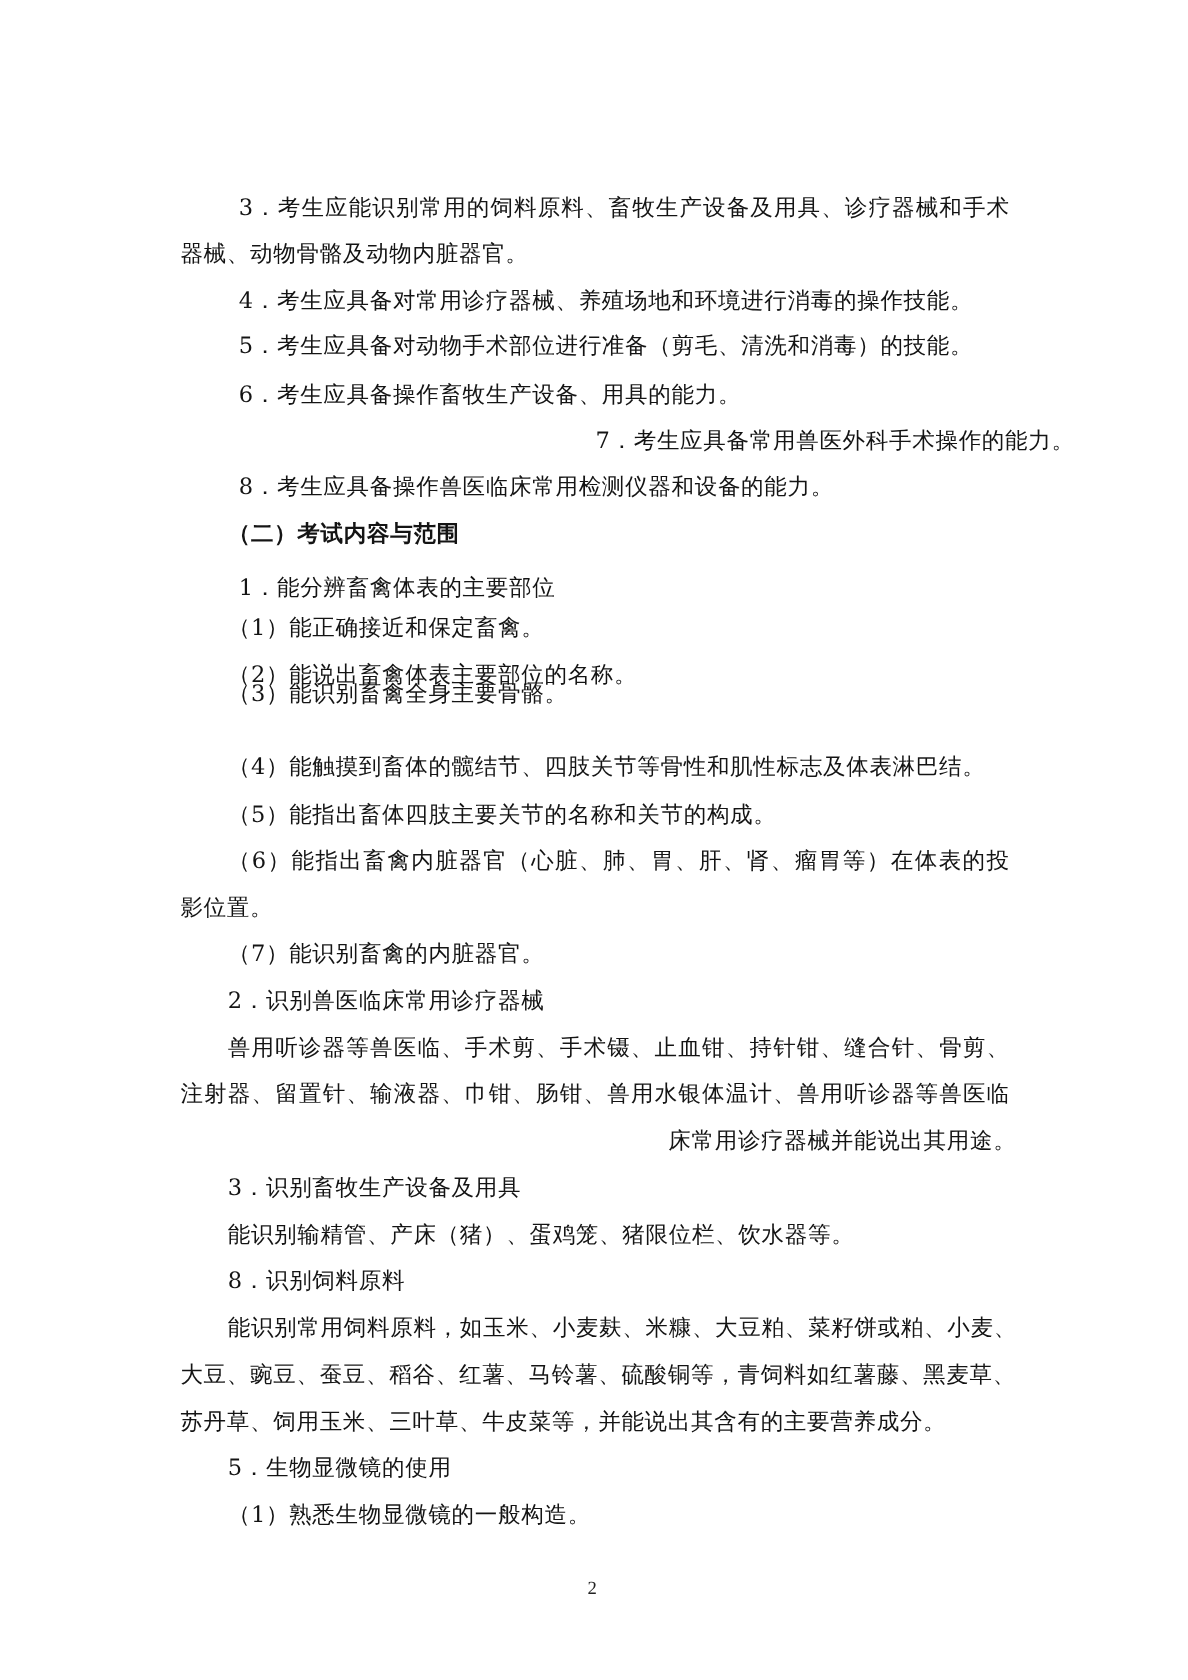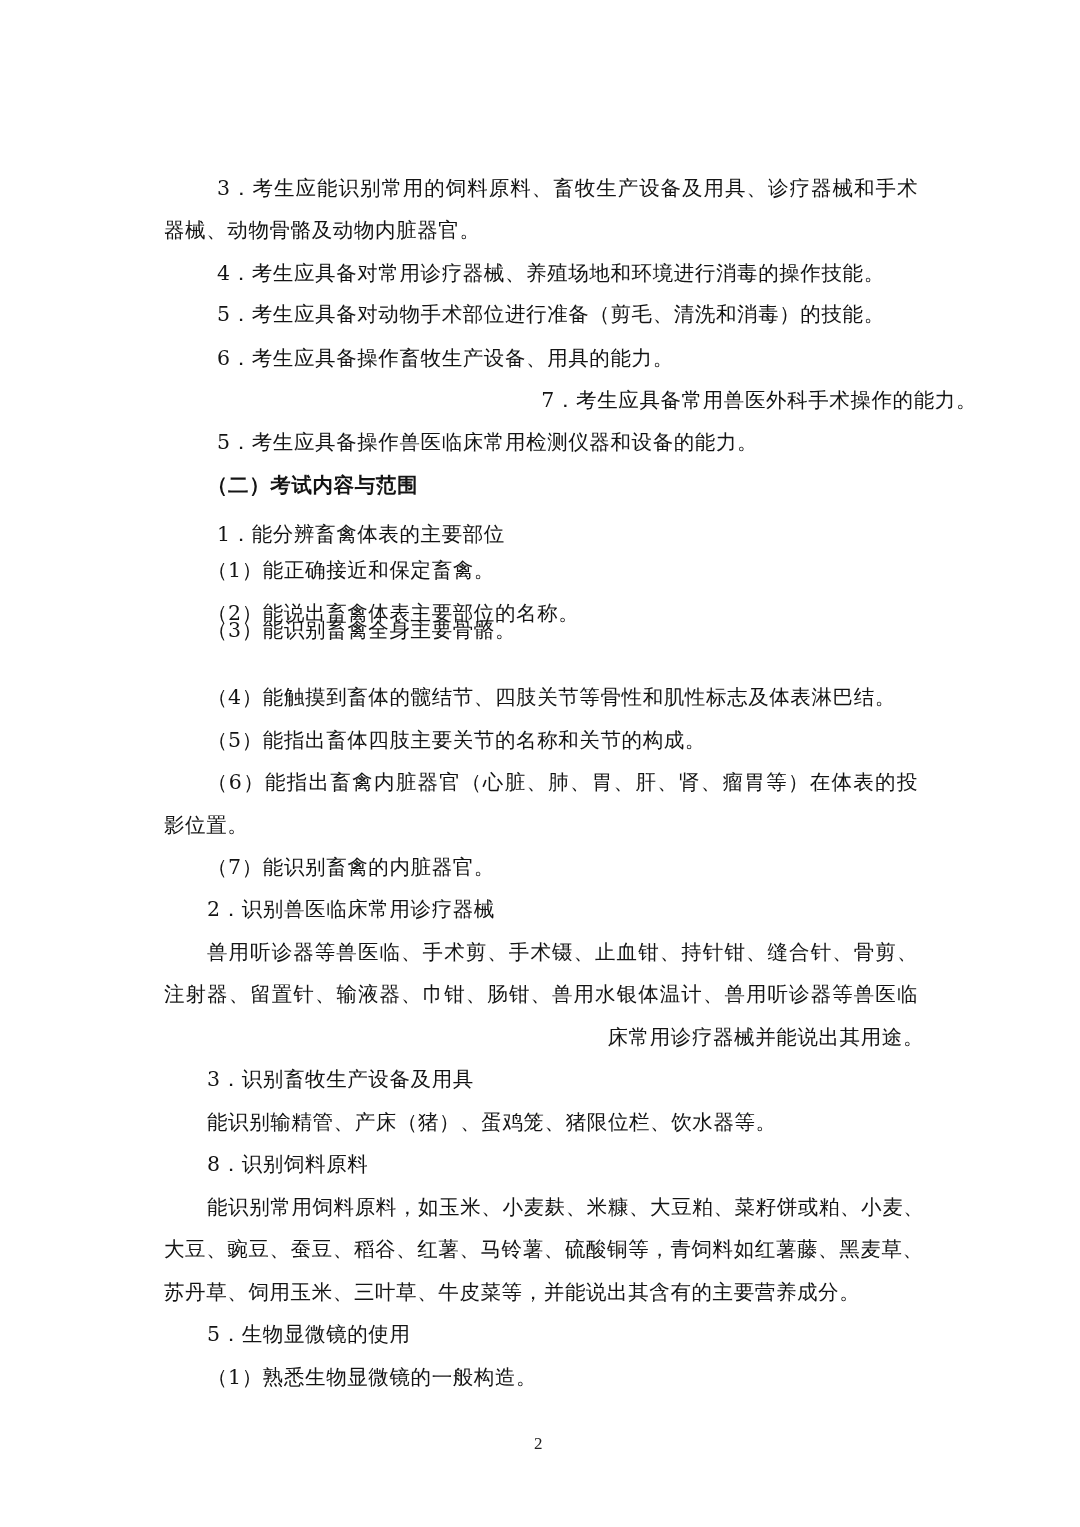--- a/index.html
+++ b/index.html
@@ -22,21 +22,21 @@
 <body>
 
 <div class="page">
   <div id="lines">
       <div class="line indent justify" style="top: 138px; width: 701px;">3．考生应能识别常用的饲料原料、畜牧生产设备及用具、诊疗器械和手术</div>
       <div class="line " style="top: 180px;">器械、动物骨骼及动物内脏器官。</div>
       <div class="line indent" style="top: 223px;">4．考生应具备对常用诊疗器械、养殖场地和环境进行消毒的操作技能。</div>
       <div class="line indent" style="top: 264px;">5．考生应具备对动物手术部位进行准备（剪毛、清洗和消毒）的技能。</div>
       <div class="line indent" style="top: 308px;">6．考生应具备操作畜牧生产设备、用具的能力。</div>
       <div class="line indent" style="top: 350px; text-align: right;">7．考生应具备常用兽医外科手术操作的能力。</div>
-      <div class="line indent" style="top: 392px;">5．考生应具备操作兽医临床常用检测仪器和设备的能力。</div>
+      <div class="line indent" style="top: 392px;">8．考生应具备操作兽医临床常用检测仪器和设备的能力。</div>
       <div class="line indent2 bold" style="top: 435px;">（二）考试内容与范围</div>
       <div class="line indent" style="top: 484px;">1．能分辨畜禽体表的主要部位</div>
       <div class="line indent2" style="top: 520px;">（1）能正确接近和保定畜禽。</div>
       <div class="line indent2" style="top: 563px;">（2）能说出畜禽体表主要部位的名称。</div>
       <div class="line indent2" style="top: 580px;">（3）能识别畜禽全身主要骨骼。</div>
       <div class="line indent2" style="top: 647px;">（4）能触摸到畜体的髋结节、四肢关节等骨性和肌性标志及体表淋巴结。</div>
       <div class="line indent2" style="top: 690px;">（5）能指出畜体四肢主要关节的名称和关节的构成。</div>
       <div class="line indent2 justify" style="top: 732px; width: 711px;">（6）能指出畜禽内脏器官（心脏、肺、胃、肝、肾、瘤胃等）在体表的投</div>
       <div class="line " style="top: 775px;">影位置。</div>
       <div class="line indent2" style="top: 817px;">（7）能识别畜禽的内脏器官。</div>

